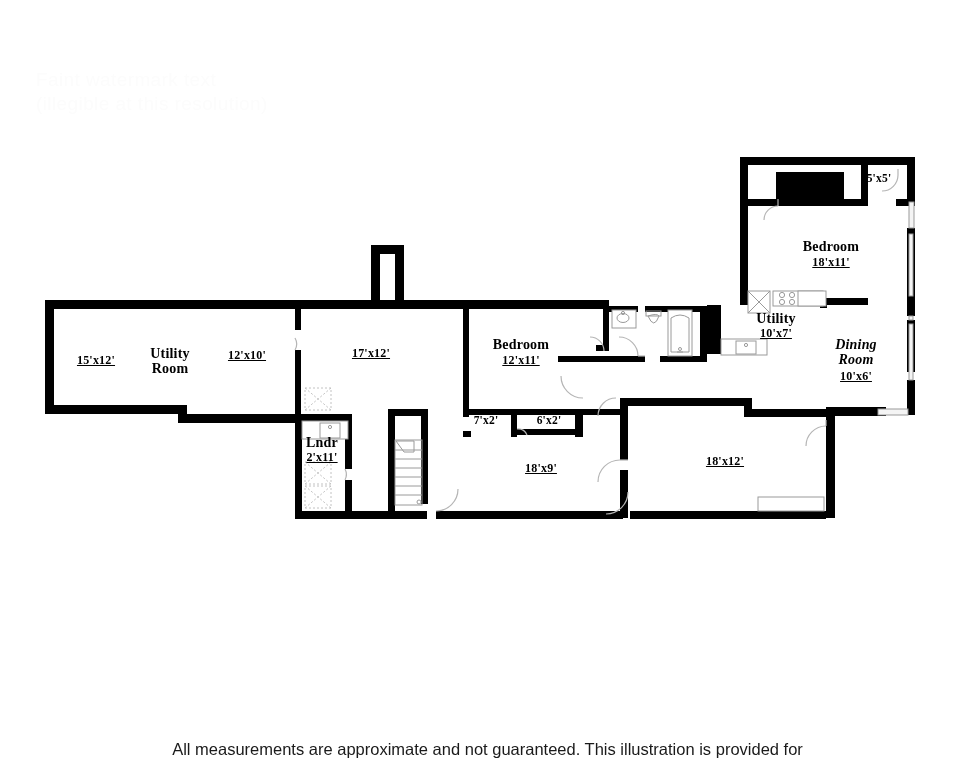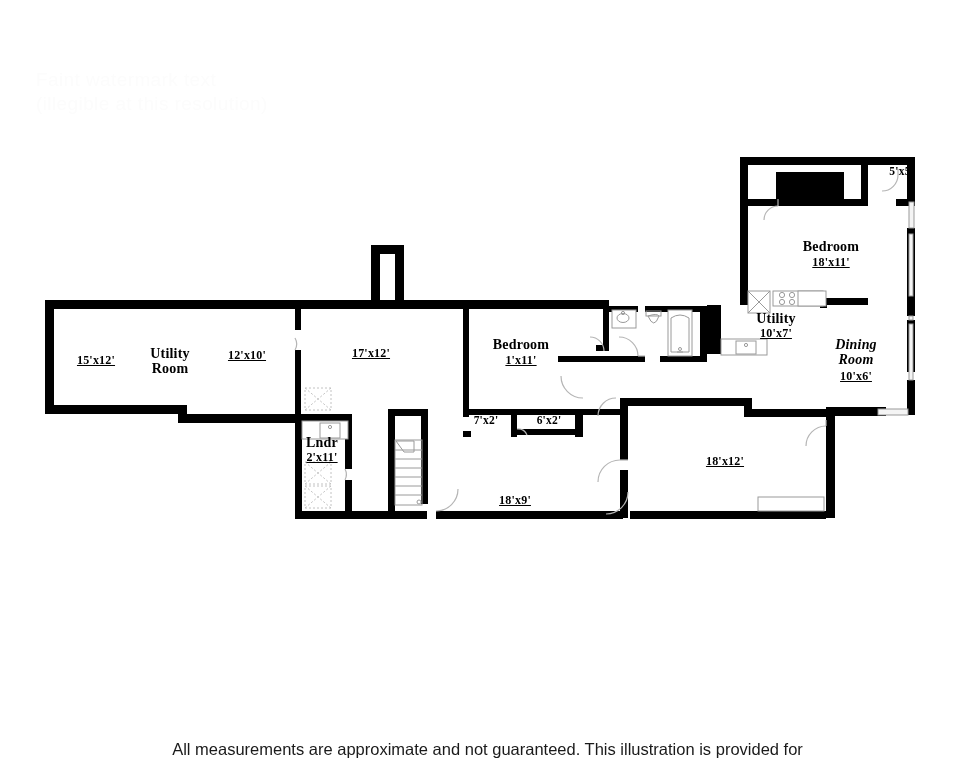--- a/index.html
+++ b/index.html
@@ -301,44 +301,44 @@
 
   <div class="room-label rl-name" style="left:120px; top:318px; width:100px;margin-top:28px;">Utility
 Room</div>
   <div class="room-label rl-dim" style="left:50px; top:354px; width:92px;">15'x12'</div>
 
   <div class="room-label rl-dim" style="left:201px; top:349px; width:92px;">12'x10'</div>
 
   <div class="room-label rl-dim" style="left:325px; top:347px; width:92px;">17'x12'</div>
 
   <div class="room-label rl-name" style="left:471px; top:337px; width:100px;">Bedroom</div>
-  <div class="room-label rl-dim" style="left:475px; top:354px; width:92px;">1'x11'</div>
+  <div class="room-label rl-dim" style="left:475px; top:354px; width:92px;">12'x11'</div>
 
   <div class="room-label rl-name" style="left:781px; top:239px; width:100px;">Bedroom</div>
   <div class="room-label rl-dim" style="left:785px; top:256px; width:92px;">18'x11'</div>
 
   <div class="room-label rl-dim-sm" style="left:758px; top:193px; width:90px;">12'x5'</div>
 
-  <div class="room-label rl-dim-sm" style="left:844px; top:165px; width:70px;text-align:right;">5'x5'</div>
+  <div class="room-label rl-dim-sm" style="left:844px; top:172px; width:70px;">5'x5'</div>
 
   <div class="room-label rl-name" style="left:728px; top:311px; width:96px;">Utility</div>
   <div class="room-label rl-dim" style="left:732px; top:327px; width:88px;">10'x7'</div>
 
   <div class="room-label rl-name" style="left:808px; top:337px; width:96px;font-style:italic;">Dining
 Room</div>
   <div class="room-label rl-dim" style="left:812px; top:370px; width:88px;">10'x6'</div>
 
   <div class="room-label rl-name" style="left:276px; top:435px; width:92px;">Lndr</div>
   <div class="room-label rl-dim" style="left:278px; top:451px; width:88px;">2'x11'</div>
 
   <div class="room-label rl-dim-sm" style="left:446px; top:414px; width:80px;">7'x2'</div>
 
   <div class="room-label rl-dim-sm" style="left:509px; top:414px; width:80px;">6'x2'</div>
 
-  <div class="room-label rl-dim" style="left:471px; top:462px; width:88px;margin-top:32px;">18'x9'</div>
+  <div class="room-label rl-dim" style="left:497px; top:462px; width:88px;">18'x9'</div>
 
   <div class="room-label rl-dim" style="left:681px; top:455px; width:88px;">18'x12'</div>
 
   <div class="footer">
     <div>All measurements are approximate and not guaranteed. This illustration is provided for</div>
     
   </div>
 
 </div>
 

